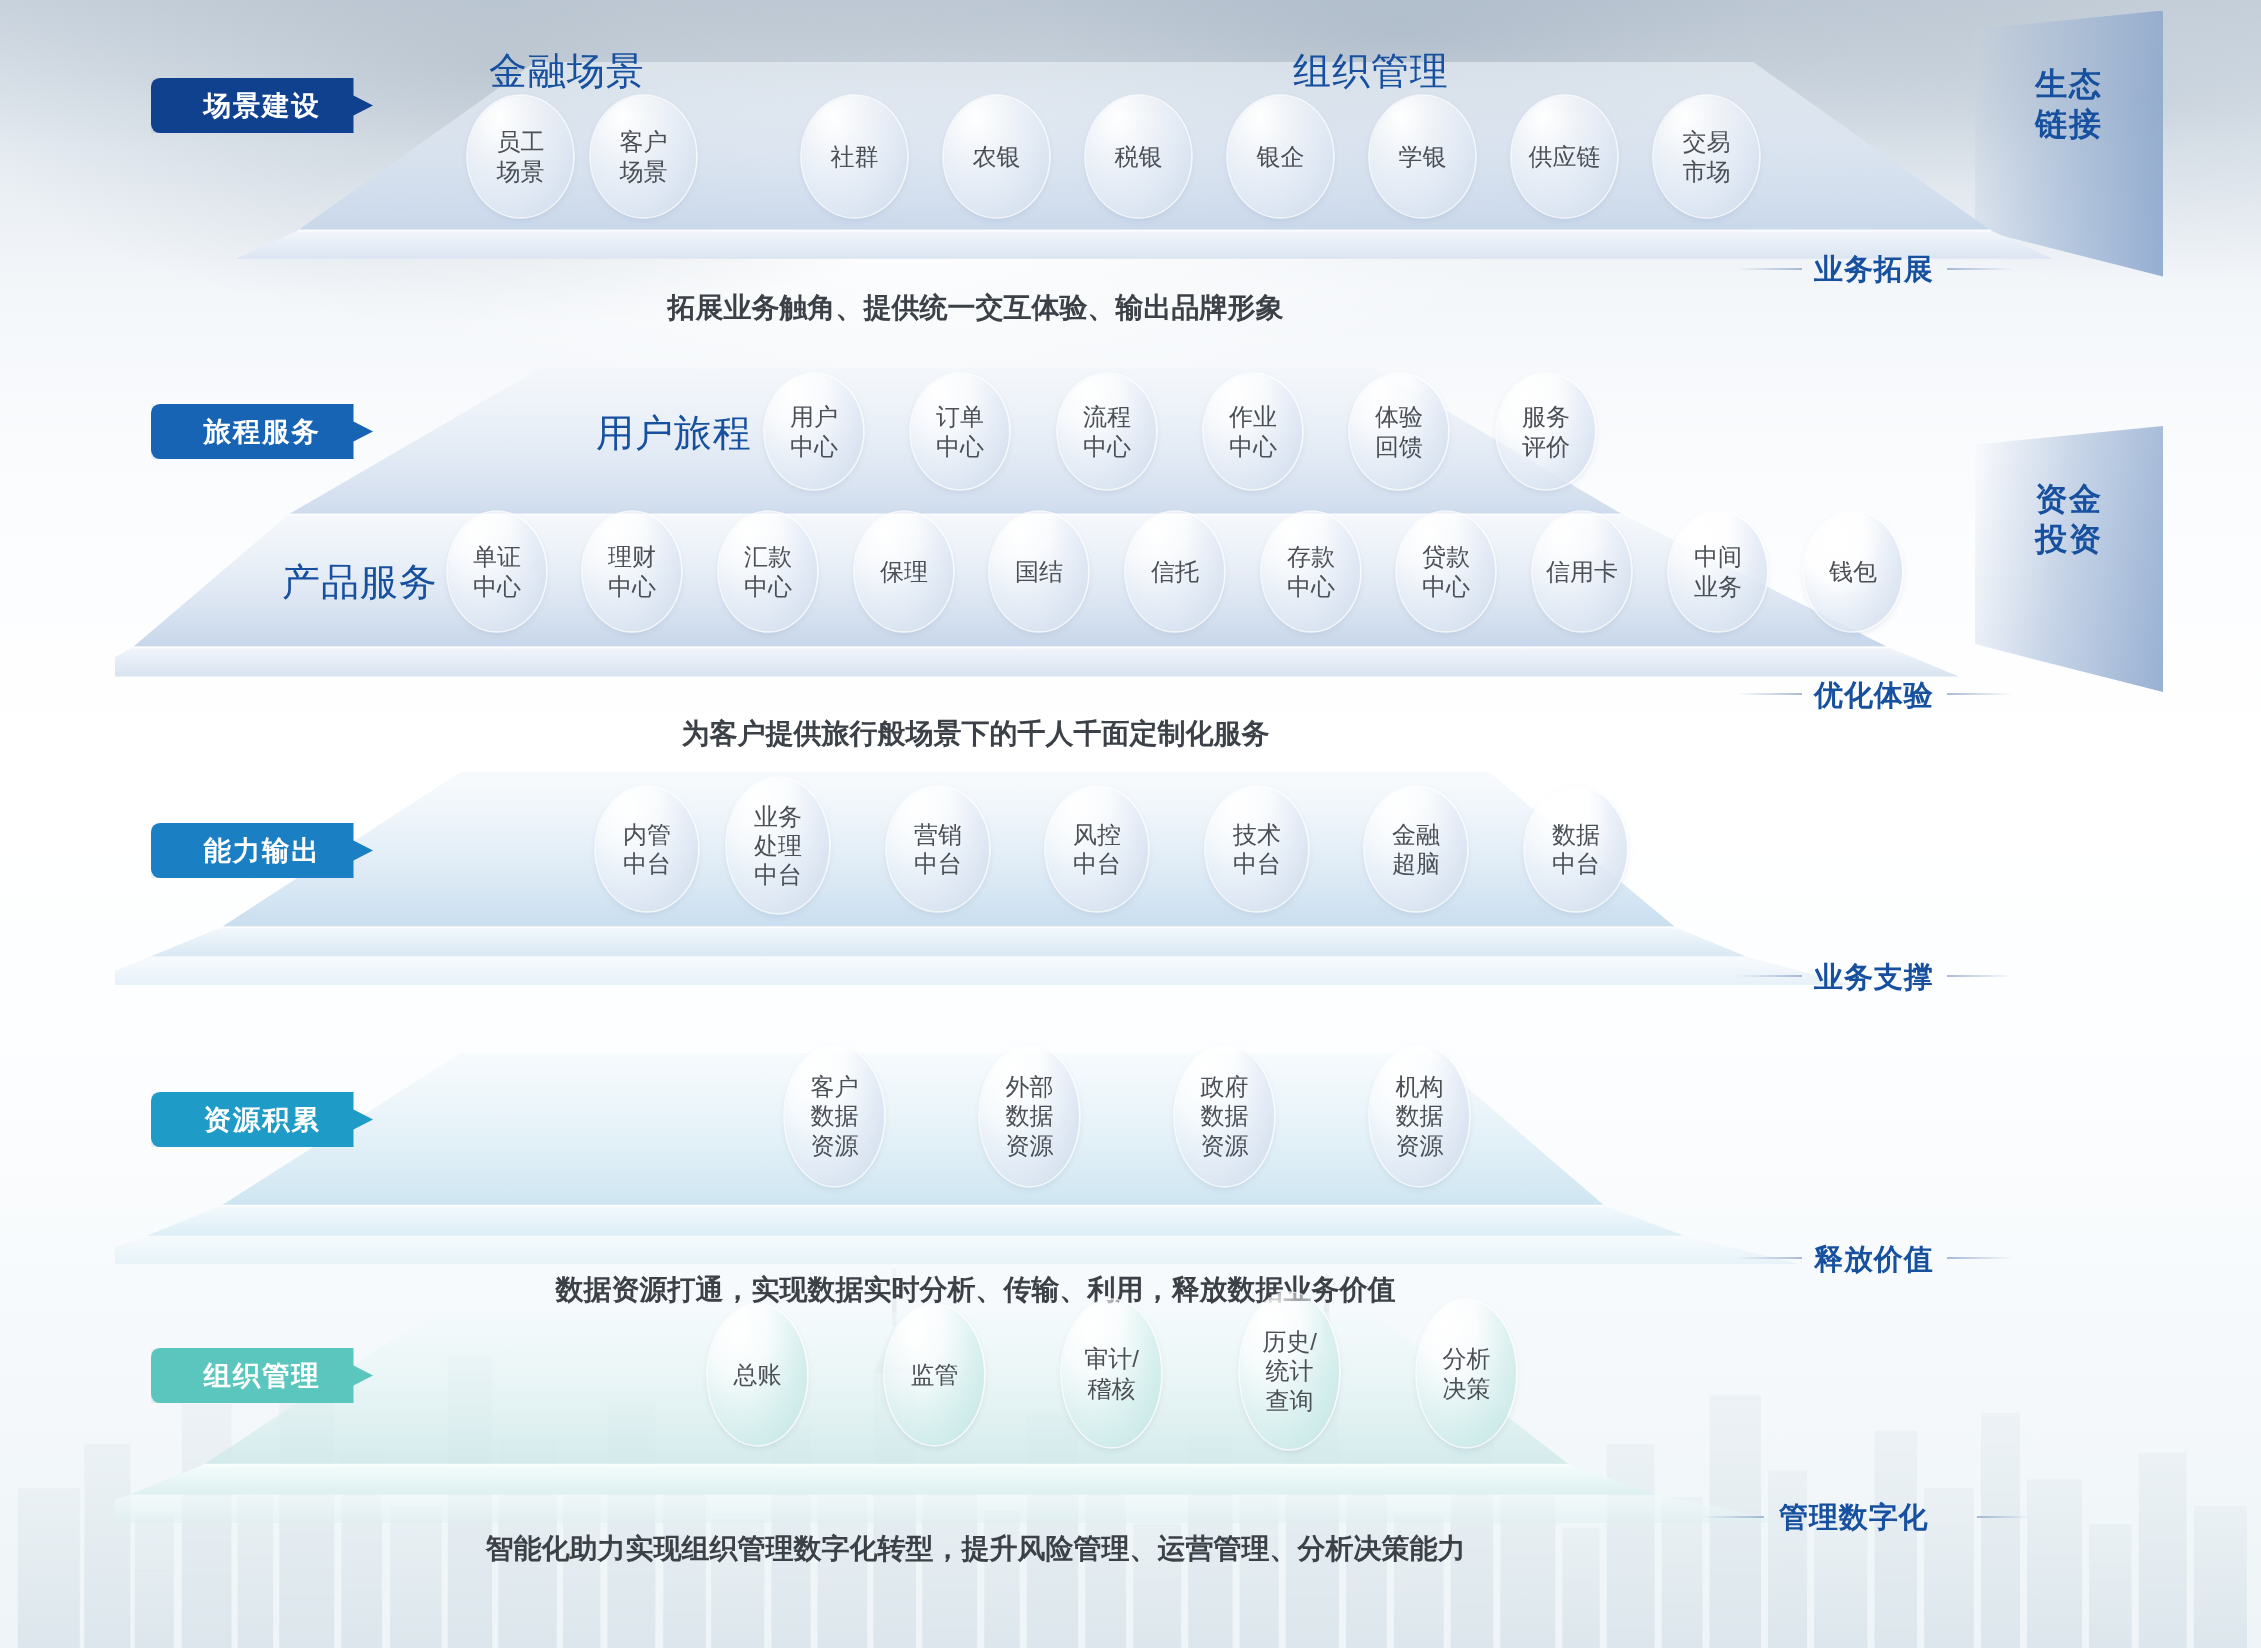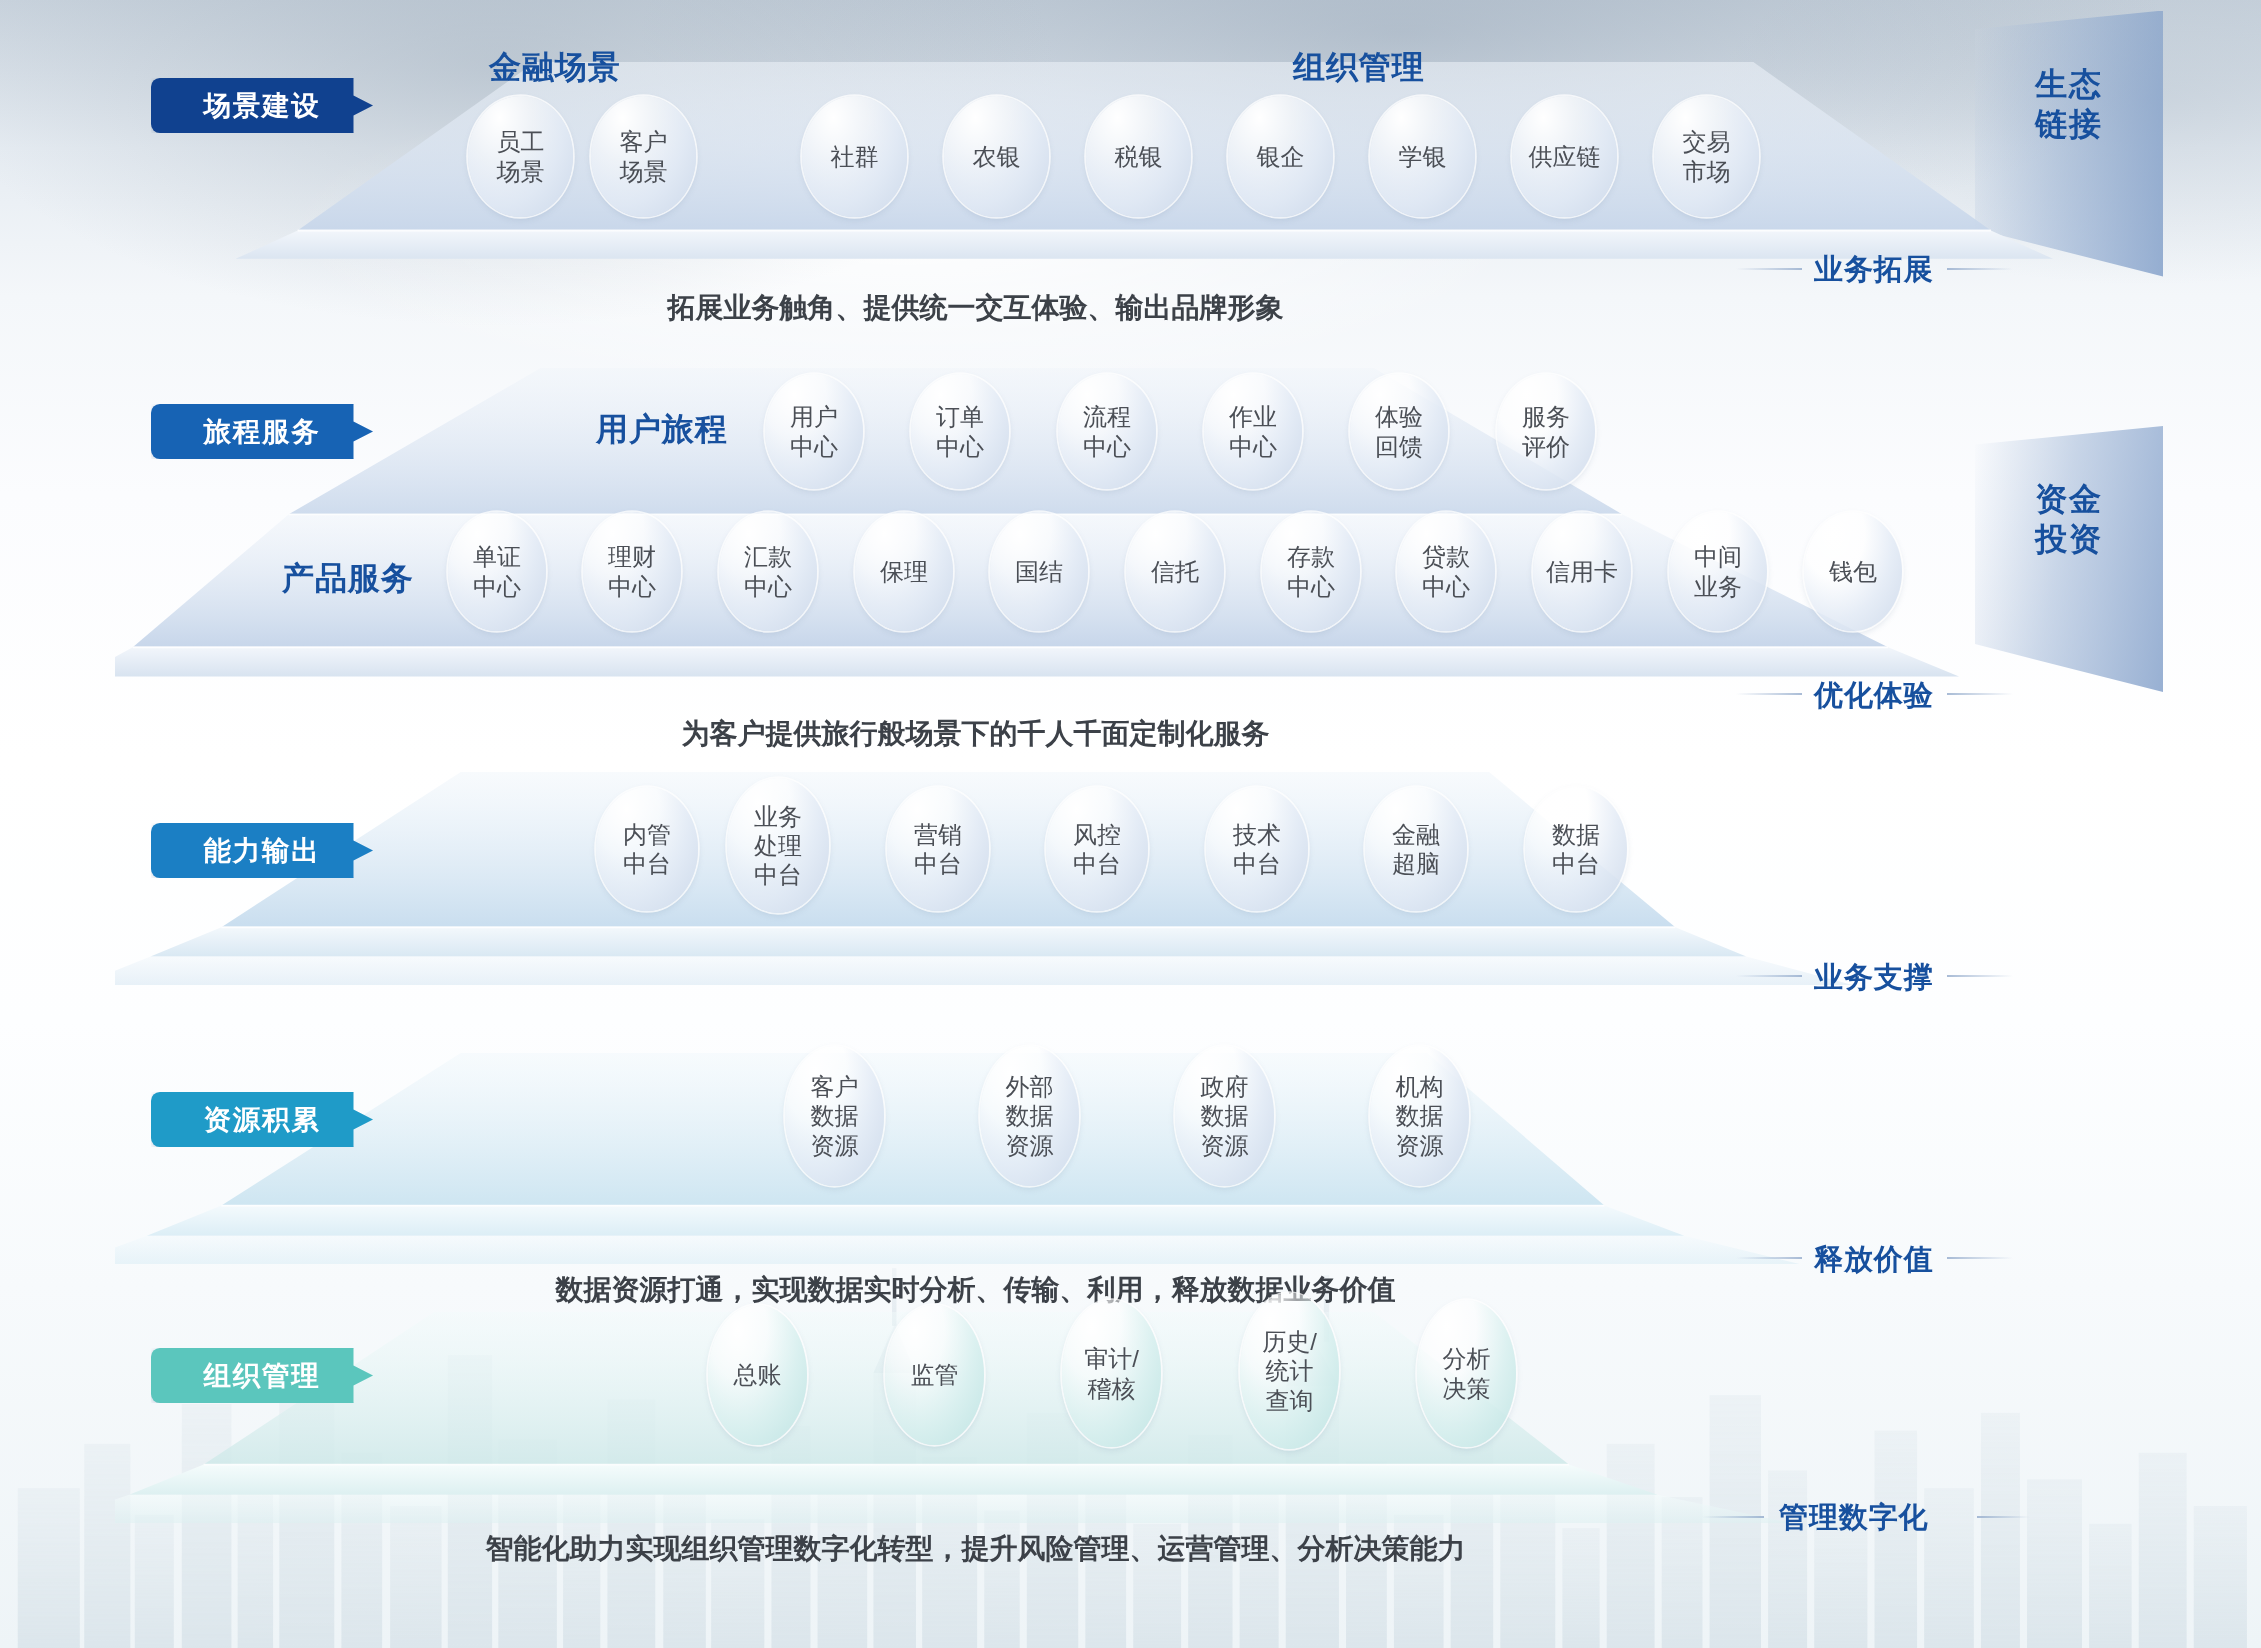--- a/index.html
+++ b/index.html
@@ -57,21 +57,21 @@
     box-shadow: 0 0 0 1.8px rgba(255,255,255,.75), 0 2.7px 6.2px rgba(120,140,170,.22);
     color:#4b4f56; font-size:24px; line-height:1.22; font-weight:400;
   }
   .node.teal {
     background:
       radial-gradient(ellipse at 30% 18%, #ffffff 0%, rgba(255,255,255,0.5) 30%, rgba(214,239,238,0.8) 62%, rgba(189,227,226,0.92) 100%);
   }
   .node span { display:block; }
   
   .grp-title {
-    position:absolute; color:#17509e; font-weight:bold; font-size:32px; letter-spacing:0.9px;
+    position:absolute; color:#17509e; font-weight:normal; font-size:38px; letter-spacing:0.9px;
     white-space:nowrap;
   }
   
   .caption {
     position:absolute; text-align:center; color:#3c4148; font-weight:bold;
     font-size:28px; white-space:nowrap;
   }
   
   .rlabel {
     position:absolute; color:#17509e; font-weight:bold; font-size:29px; white-space:nowrap;

